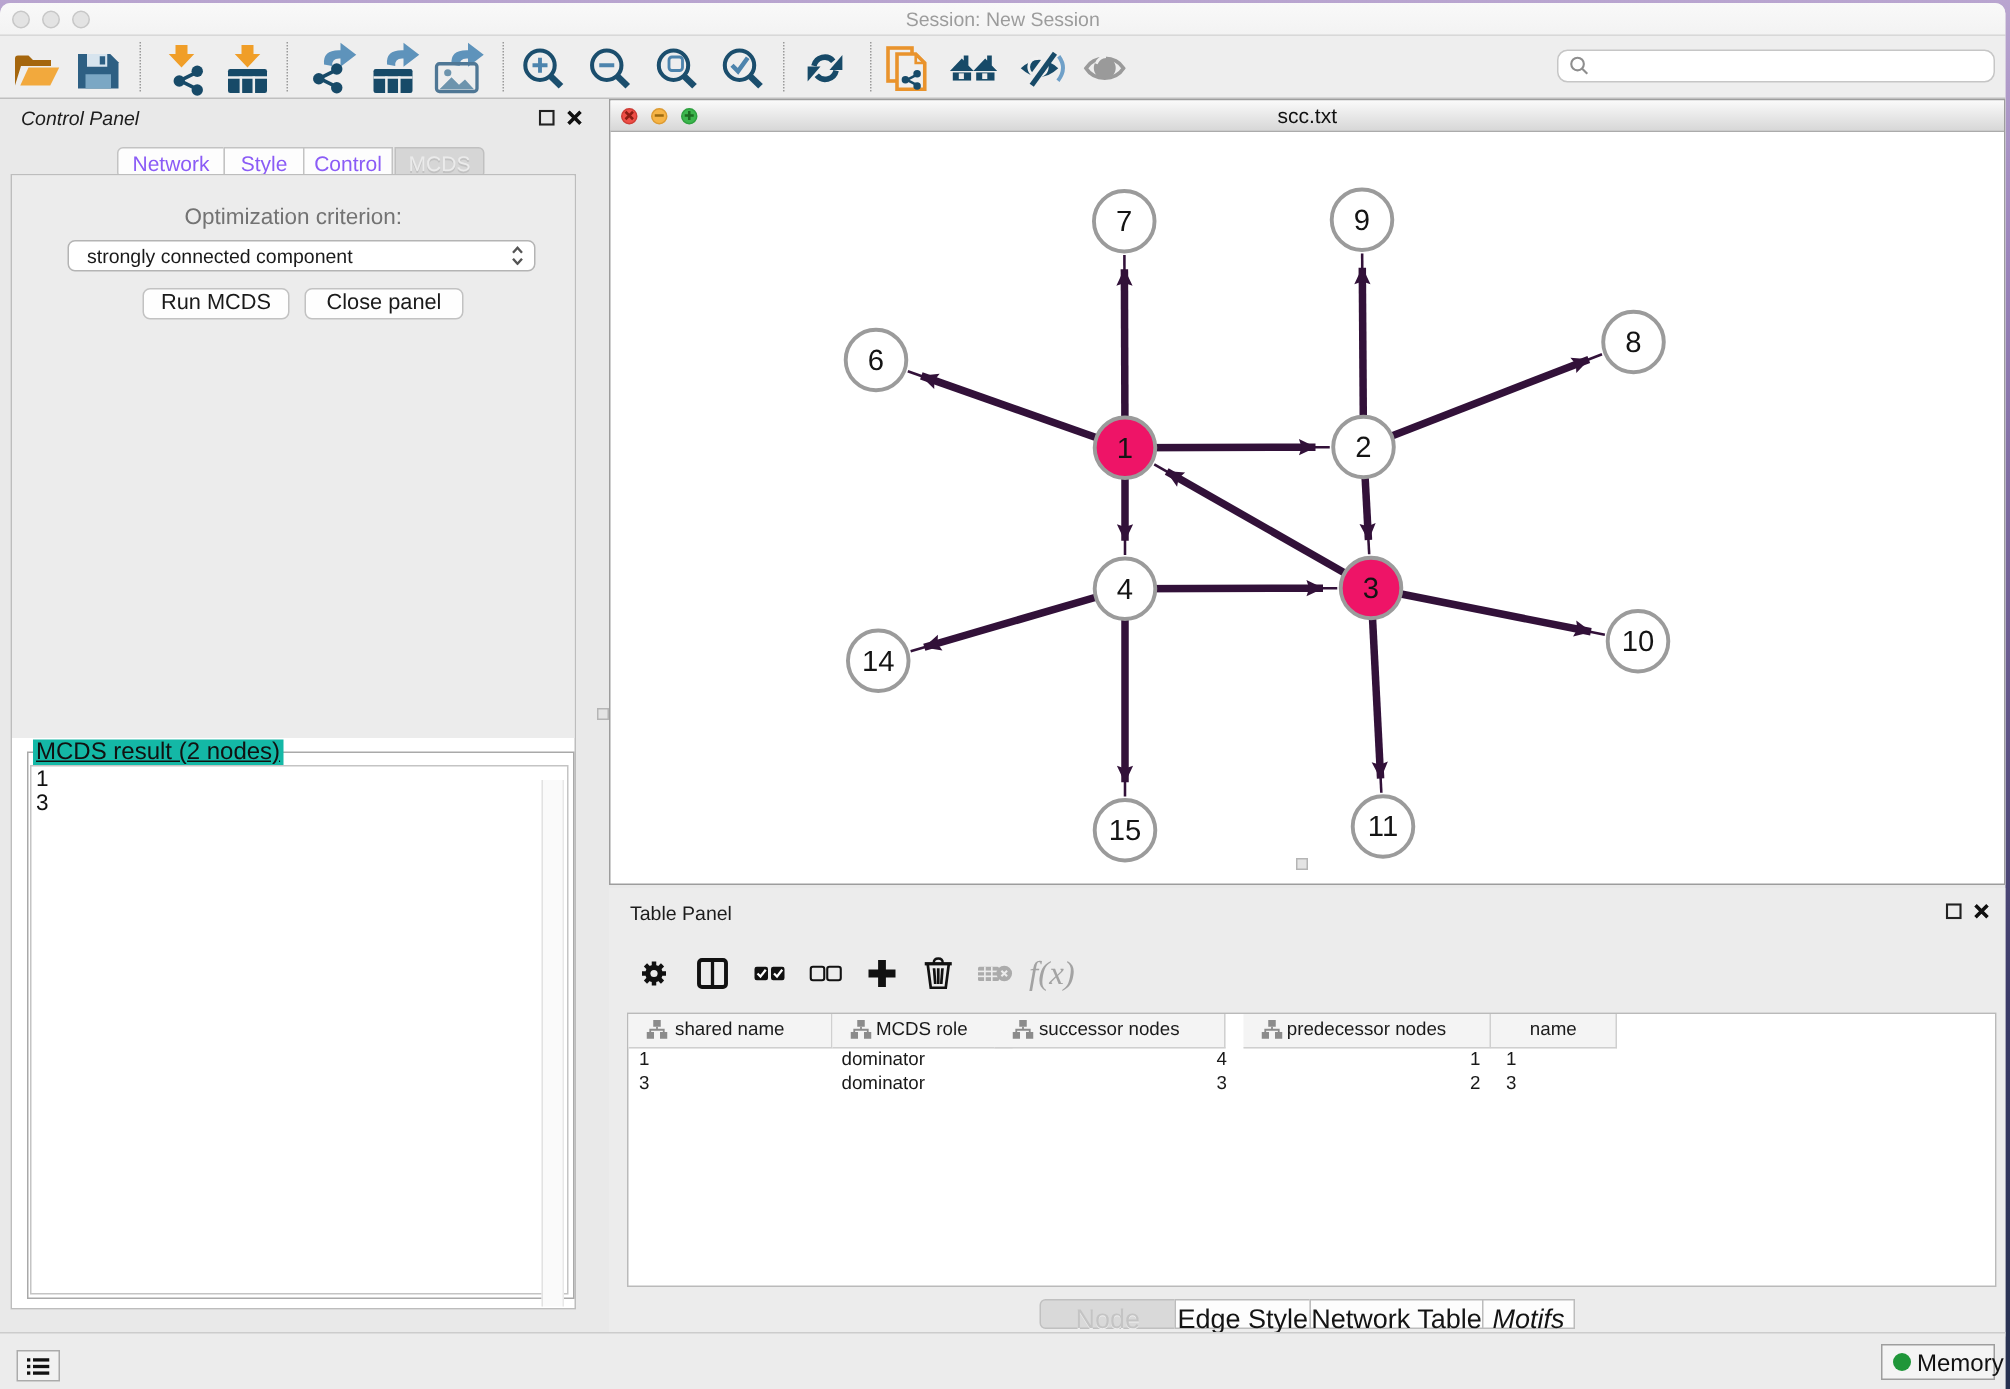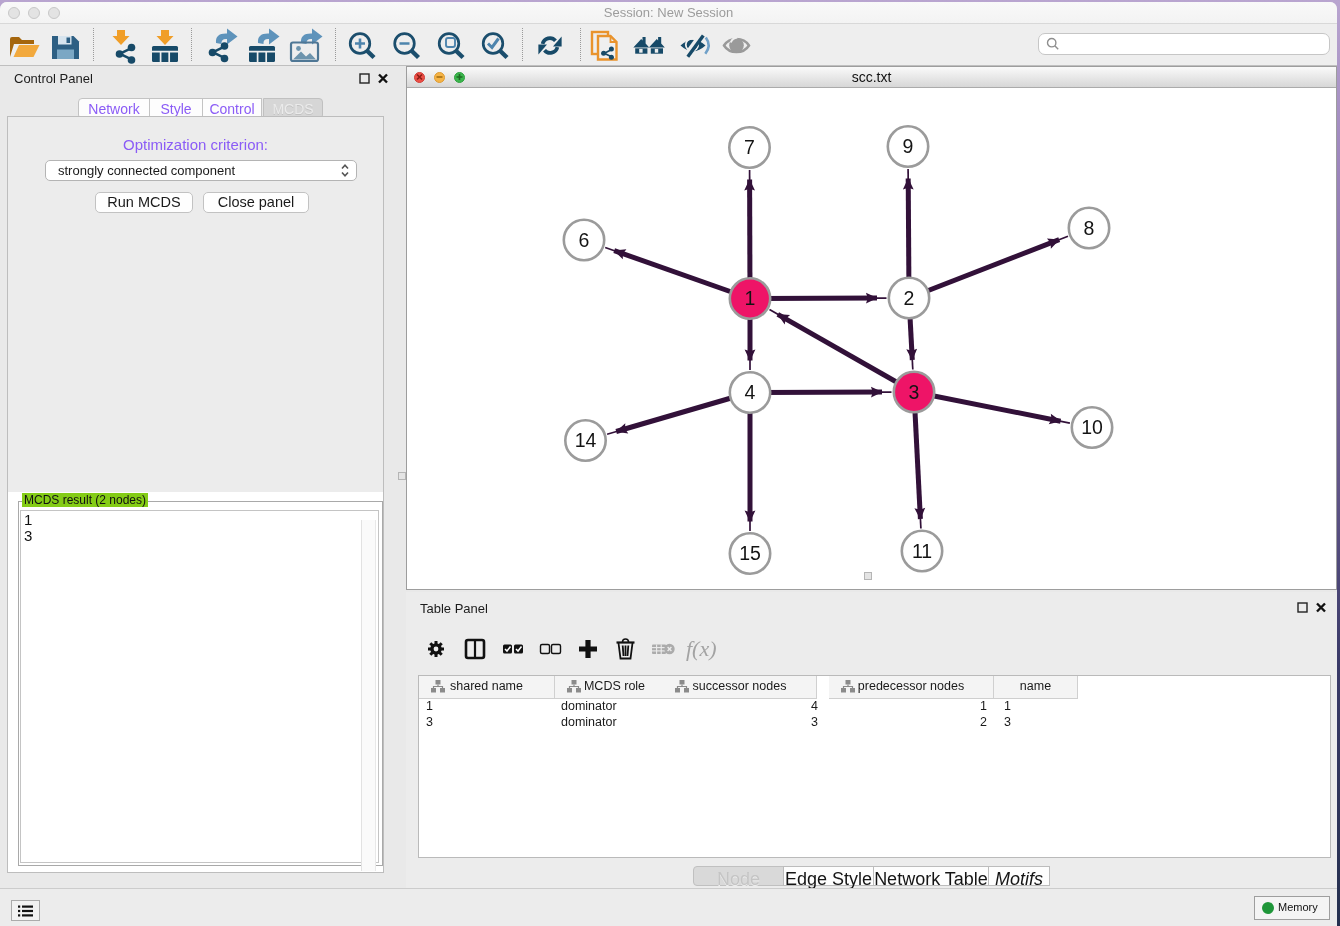--- a/index.html
+++ b/index.html
@@ -14,35 +14,35 @@
   .tl{position:absolute;top:5px;width:12px;height:12px;border-radius:50%;
       background:#e3e3e3;border:1px solid #c7c7c7;box-sizing:border-box;}
   #title-text{position:absolute;top:3px;left:0;width:1337px;text-align:center;
       font-size:13px;color:#9c9c9c;}
   #toolbar{position:absolute;left:0;top:22px;width:1337px;height:41px;
       background:#eeeeee;border-bottom:1px solid #bfbfbf;}
   .sep{position:absolute;top:4px;height:33px;width:0;border-left:1px dotted #9a9a9a;}
   #searchbox{position:absolute;left:1038px;top:9px;width:290px;height:20px;
       background:#fff;border:1px solid #c6c6c6;border-radius:7px;}
   
-  #cp-title{position:absolute;left:14px;top:69px;font-size:13px;color:#1c1c1c;}
+  #cp-title{position:absolute;left:14px;top:69px;font-size:13px;color:#1c1c1c;font-style:italic;}
   #cp-tabs{position:absolute;left:78px;top:96px;height:19px;}
   .cptab{position:absolute;top:0;height:17px;border:1px solid #c3c3c3;background:#fdfdfd;
       font-size:14px;color:#8b5cf6;text-align:center;padding-top:2px;box-sizing:content-box;}
   #cp-panel{position:absolute;left:7px;top:114px;width:377px;height:757px;
       background:#fff;border:1px solid #bdbdbd;box-sizing:border-box;}
   #cp-gray{position:absolute;left:0;top:0;width:375px;height:375px;background:#ececec;}
   #combo{position:absolute;left:37px;top:43px;width:310px;height:19px;background:#fff;
       border:1px solid #b4b4b4;border-radius:5px;font-size:13px;color:#1a1a1a;}
   .btn{position:absolute;top:75px;height:19px;background:#fefefe;border:1px solid #c2c2c2;
       border-radius:5px;font-size:14.5px;color:#1a1a1a;text-align:center;line-height:19px;}
   #fieldset{position:absolute;left:10px;top:384px;width:363px;height:363px;
       border:1px solid #a9a9a9;}
-  #fs-legend{position:absolute;left:3px;top:-9px;background:#84cc16;padding:0 2px;
-      font-size:12px;color:#111;}
+  #fs-legend{position:absolute;left:3px;top:-9px;background:#14b8a6;padding:0 2px;
+      font-size:16px;color:#111;text-decoration:underline;}
   #fs-text{position:absolute;left:1px;top:8px;width:359px;height:353px;background:#fff;
       border:1px solid #c4c4c4;font-size:15px;color:#111;line-height:16px;box-sizing:border-box;
       padding:1px 0 0 3px;}
   #fs-scroll{position:absolute;right:2px;top:9px;width:13px;height:351px;background:#fafafa;
       border-left:1px solid #e2e2e2;border-right:1px solid #e8e8e8;}
   
   #netwin{position:absolute;left:406px;top:64px;width:931px;height:524px;
       border:1px solid #9d9d9d;box-sizing:border-box;background:#fff;}
   #net-titlebar{position:absolute;left:0;top:0;width:929px;height:20px;
       background:linear-gradient(#fafafa,#d7d7d7);border-bottom:1px solid #ababab;}
@@ -208,21 +208,21 @@
     <path d="M21 2.5 L29 10.5 M29 2.5 L21 10.5" stroke="#111" stroke-width="2.4"></path>
   </svg>
   <div id="cp-tabs">
     <div class="cptab" style="left:0;width:70px;border-radius:4px 0 0 4px;">Network</div>
     <div class="cptab" style="left:71px;width:52px;">Style</div>
     <div class="cptab" style="left:124px;width:58px;">Control</div>
     <div class="cptab" style="left:185px;width:58px;border-radius:0 4px 4px 0;background:#d6d6d6;border-color:#c0c0c0;color:#ebebeb;text-shadow:0 1px 0 #c2c2c2;">MCDS</div>
   </div>
   <div id="cp-panel">
     <div id="cp-gray"></div>
-    <div style="position:absolute;left:0;top:19px;width:375px;text-align:center;font-size:15px;color:#8b5cf6;">Optimization criterion:</div>
+    <div style="position:absolute;left:0;top:19px;width:375px;text-align:center;font-size:15px;color:#737373;">Optimization criterion:</div>
     <div id="combo">
         <span style="position:absolute;left:12px;top:2px;">strongly connected component</span>
       <svg width="10" height="13" style="position:absolute;right:6px;top:3px;" viewBox="0 0 10 13">
         <path d="M2 4.5 L5 1.2 L8 4.5" fill="none" stroke="#555" stroke-width="1.6"></path>
         <path d="M2 8.5 L5 11.8 L8 8.5" fill="none" stroke="#555" stroke-width="1.6"></path>
       </svg>
     </div>
     <div class="btn" style="left:87px;width:96px;">Run MCDS</div>
     <div class="btn" style="left:195px;width:104px;">Close panel</div>
     <div id="fieldset">
@@ -431,16 +431,16 @@
             <rect x="0" y="4.9" width="2.2" height="2.2"></rect>
             <rect x="0" y="9.3" width="2.2" height="2.2"></rect>
           <rect x="4" y="0.5" width="11" height="2.2"></rect>
             <rect x="4" y="4.9" width="11" height="2.2"></rect>
             <rect x="4" y="9.3" width="11" height="2.2"></rect>
         </g>
       </svg>
     </div>
     <div style="position:absolute;left:1254px;top:7px;width:74px;height:22px;background:#f4f4f4;border:1px solid #9e9e9e;">
       <div style="position:absolute;left:7px;top:5px;width:12px;height:12px;border-radius:50%;background:#1f9639;"></div>
-      <div style="position:absolute;left:23px;top:4px;font-size:11px;color:#111;">Memory</div>
+      <div style="position:absolute;left:23px;top:4px;font-size:16px;color:#111;">Memory</div>
     </div>
   </div>
 </div>
 
 </body></html>

